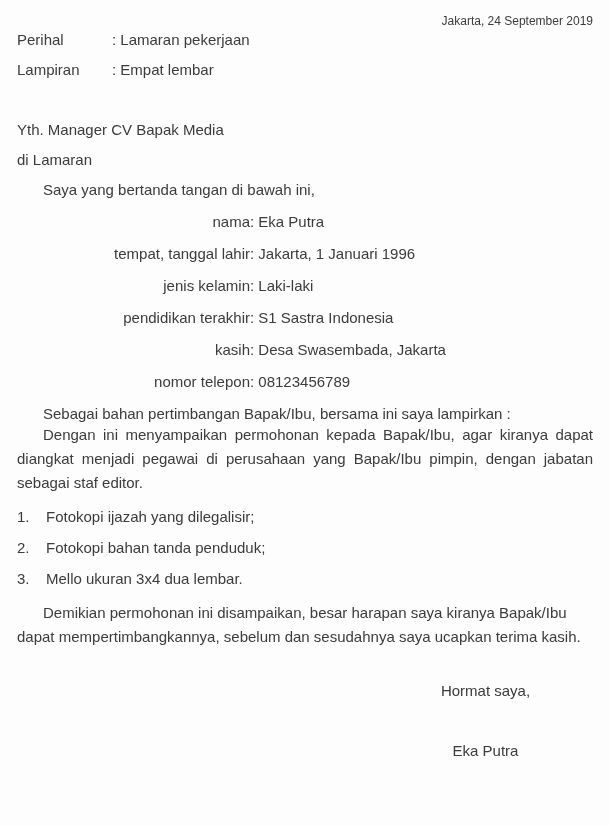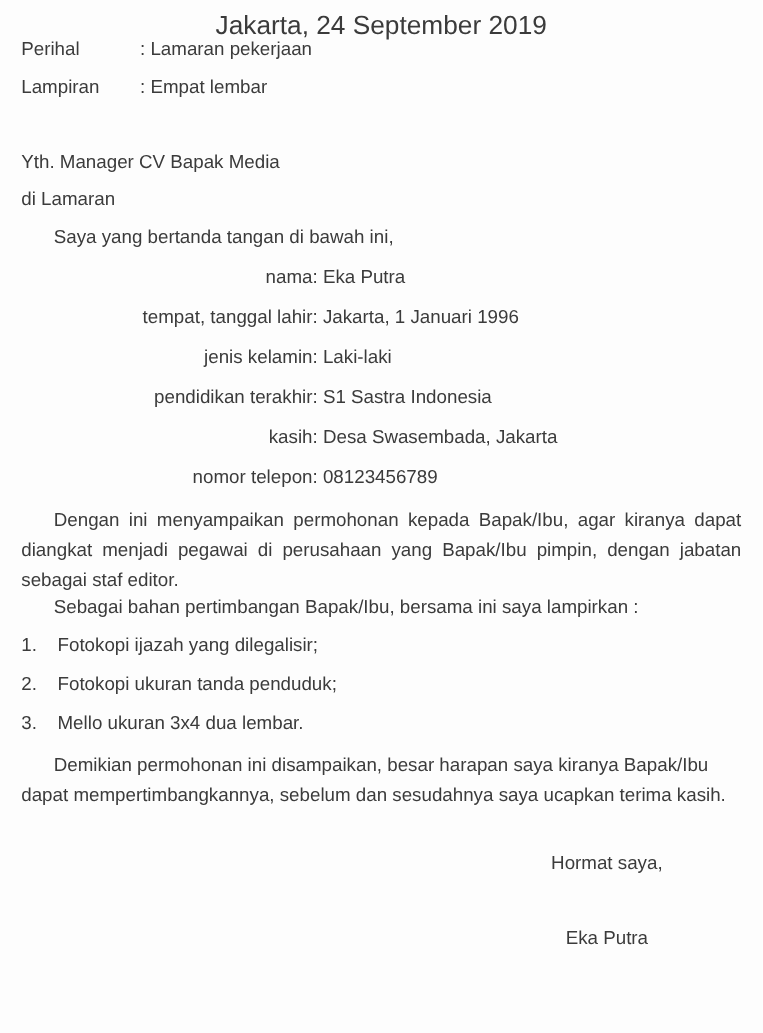--- a/index.html
+++ b/index.html
@@ -11,22 +11,22 @@
     box-sizing: border-box;
     background: #fdfdfd;
     color: #3b3b3b;
     font-family: "Liberation Sans", sans-serif;
     font-size: 15px;
     line-height: 18px;
     padding: 12px 17px 0 17px;
   }
 
   .date-line {
-    text-align: center;
-    font-size: 21px;
+    text-align: right;
+    font-size: 12px;
     margin-bottom: 1px;
   }
 
   .meta-row { display: flex; margin-bottom: 12px; }
   .meta-row .label { width: 95px; flex: 0 0 95px; }
 
   .recipient { margin-top: 42px; }
   .recipient div { margin-bottom: 12px; }
 
   .opening { margin: 15px 0 0 0; text-indent: 26px; }
@@ -108,32 +108,32 @@
     <div class="identity-row">
       <span class="label">kasih</span>
       <span class="value">: Desa Swasembada, Jakarta</span>
     </div>
     <div class="identity-row">
       <span class="label">nomor telepon</span>
       <span class="value">: 08123456789</span>
     </div>
   </div>
 
+  <p class="para para-intro">Sebagai bahan pertimbangan Bapak/Ibu, bersama ini saya lampirkan :</p>
+
   <p class="para para-request">Dengan ini menyampaikan permohonan kepada Bapak/Ibu, agar kiranya dapat diangkat menjadi pegawai di perusahaan yang Bapak/Ibu pimpin, dengan jabatan sebagai staf editor.</p>
-
-  <p class="para para-intro">Sebagai bahan pertimbangan Bapak/Ibu, bersama ini saya lampirkan :</p>
 
   <div class="attachment-list">
     <div class="attachment-item">
       <span class="num">1.</span>
       <span class="txt">Fotokopi ijazah yang dilegalisir;</span>
     </div>
     <div class="attachment-item">
       <span class="num">2.</span>
-      <span class="txt">Fotokopi ukuran tanda penduduk;</span>
+      <span class="txt">Fotokopi bahan tanda penduduk;</span>
     </div>
     <div class="attachment-item">
       <span class="num">3.</span>
       <span class="txt">Mello ukuran 3x4 dua lembar.</span>
     </div>
   </div>
 
   <p class="para para-closing">Demikian permohonan ini disampaikan, besar harapan saya kiranya Bapak/Ibu dapat mempertimbangkannya, sebelum dan sesudahnya saya ucapkan terima kasih.</p>
 
   <div class="signature">

